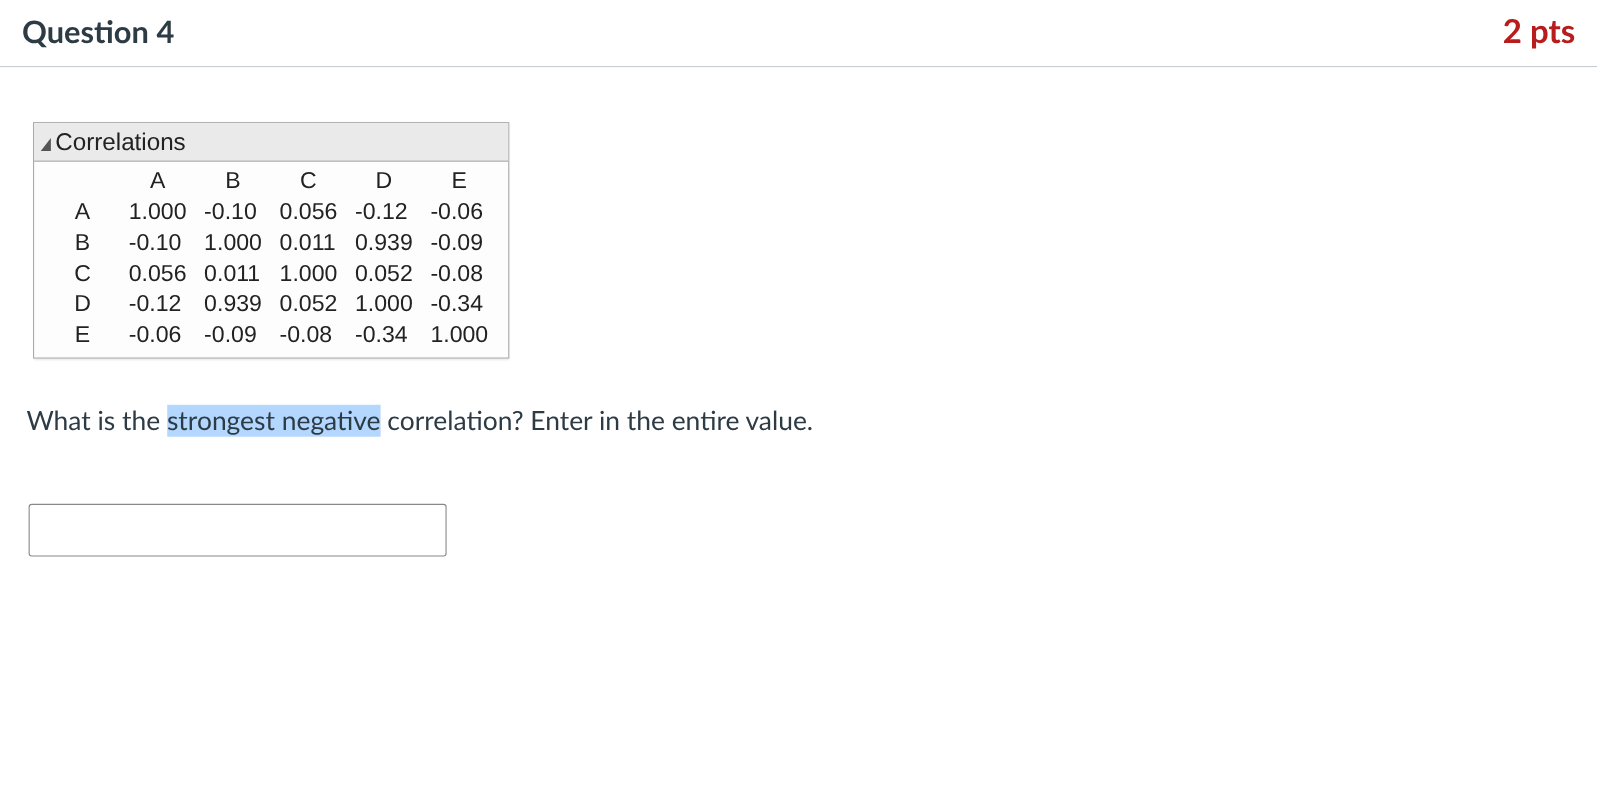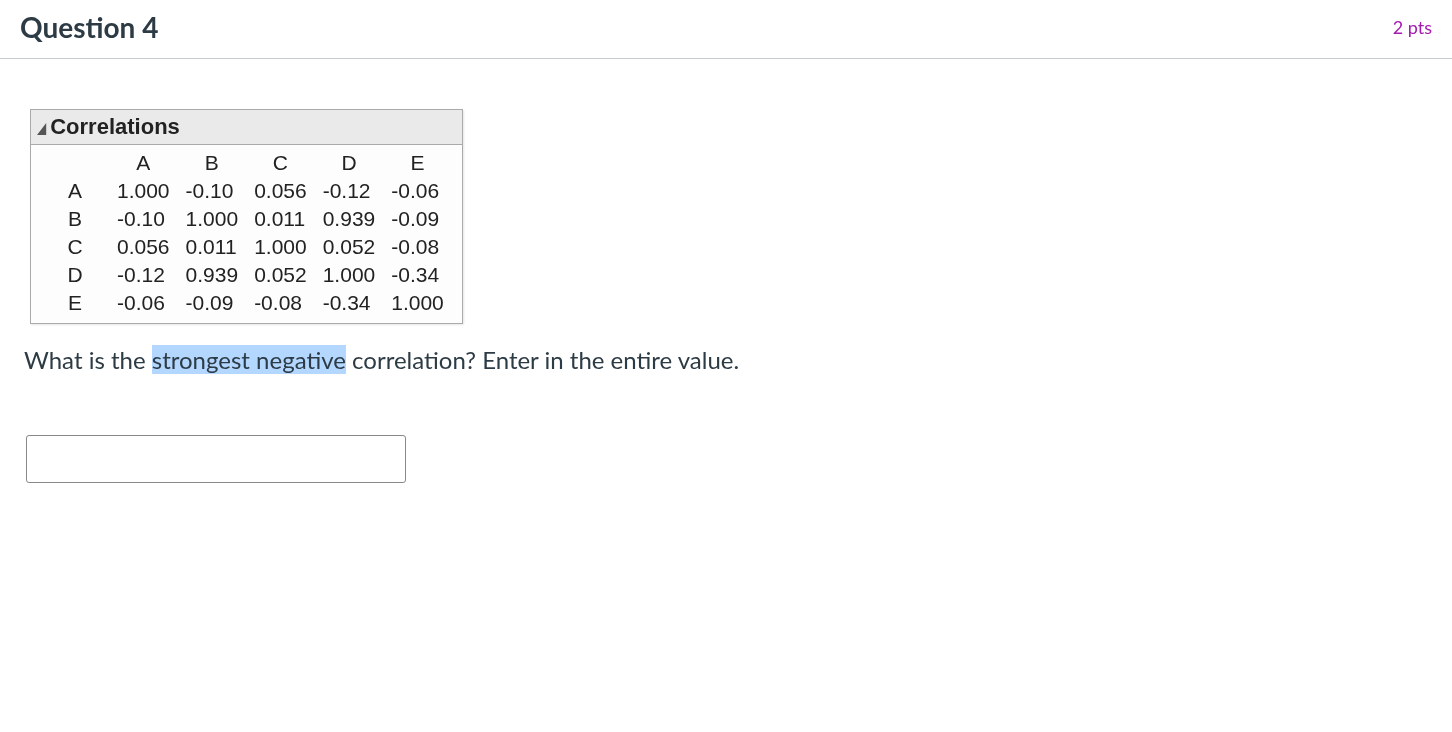--- a/index.html
+++ b/index.html
@@ -19,23 +19,23 @@
       align-items: center;
       padding: 10px 20px 14px 20px;
       border-bottom: 1px solid #c7cdd1;
     }
     .question-title {
       font-size: 28px;
       font-weight: 700;
       color: #2d3b45;
     }
     .points {
-      font-size: 18px;
-      color: #a21caf;
-      font-weight: 400;
+      font-size: 30px;
+      color: #b91c1c;
+      font-weight: 700;
     }
     .question-body {
       padding: 50px 20px 20px 20px;
     }
     .panel {
       display: inline-block;
       border: 1px solid #aaa;
       background: #fdfdfd;
       margin-left: 10px;
       box-shadow: 1px 1px 2px rgba(0,0,0,0.1);
@@ -47,21 +47,21 @@
       border-bottom: 1px solid #aaa;
       padding: 4px 6px;
     }
     .disclosure-icon {
       font-size: 12px;
       color: #555;
       margin-right: 4px;
       transform: scaleY(1.3);
     }
     .panel-title {
-      font-weight: 700;
+      font-weight: 400;
       font-size: 22px;
       color: #222;
       font-family: Arial, Helvetica, sans-serif;
     }
     .corr-table {
       border-collapse: collapse;
       margin: 4px 10px 6px 10px;
       font-family: Arial, Helvetica, sans-serif;
       font-size: 21px;
       color: #222;
@@ -74,21 +74,21 @@
     .corr-table .rowhead, .corr-table .colhead {
       text-align: center;
       font-weight: 400;
     }
     .corr-table .corner {
       min-width: 28px;
     }
     .prompt {
       font-size: 24px;
       color: #2d3b45;
-      margin-top: 19px;
+      margin-top: 40px;
       margin-left: 4px;
       line-height: 1.4;
     }
     .highlight {
       background: #b3d7ff;
     }
     .answer-input {
       margin-top: 58px;
       margin-left: 6px;
       width: 380px;

